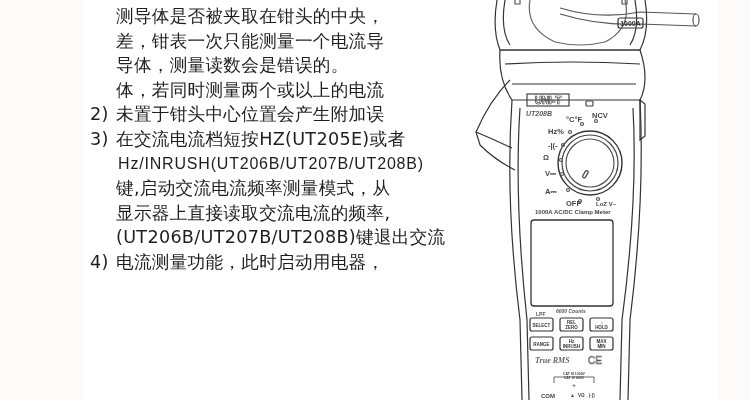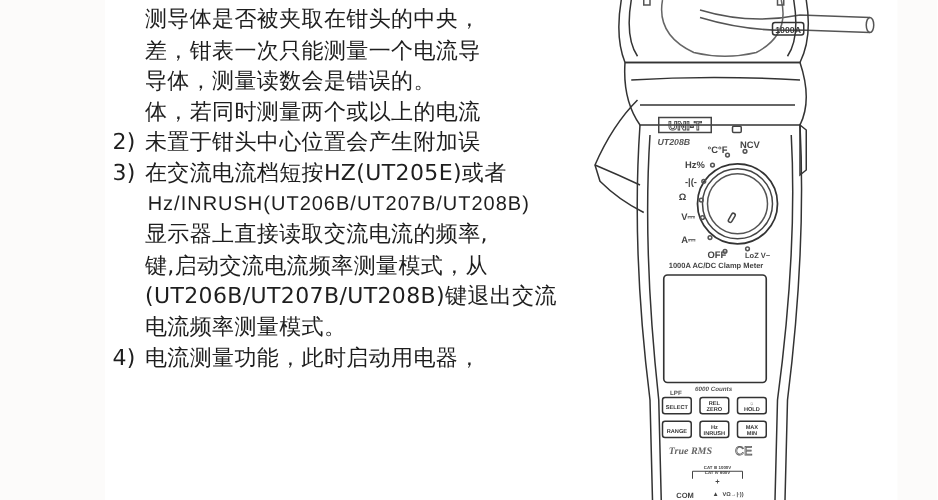--- a/index.html
+++ b/index.html
@@ -52,24 +52,23 @@
 
   <div class="item">
     <span class="num">2)</span>
     <div class="line">未置于钳头中心位置会产生附加误</div>
   </div>
 
   <div class="item">
     <span class="num">3)</span>
     <div class="line">在交流电流档短按HZ(UT205E)或者</div>
     <div class="line ascii">Hz/INRUSH(UT206B/UT207B/UT208B)</div>
+    <div class="line">键,启动交流电流频率测量模式，从</div>
     <div class="line">显示器上直接读取交流电流的频率,</div>
-    <div class="line">键,启动交流电流频率测量模式，从</div>
     <div class="line">(UT206B/UT207B/UT208B)键退出交流</div>
-    <div class="line">电流频率测量模式。</div>
   </div>
 
   <div class="item">
     <span class="num">4)</span>
     <div class="line">电流测量功能，此时启动用电器，</div>
 
   </div>
 </div>
 
 <div class="illustration">

